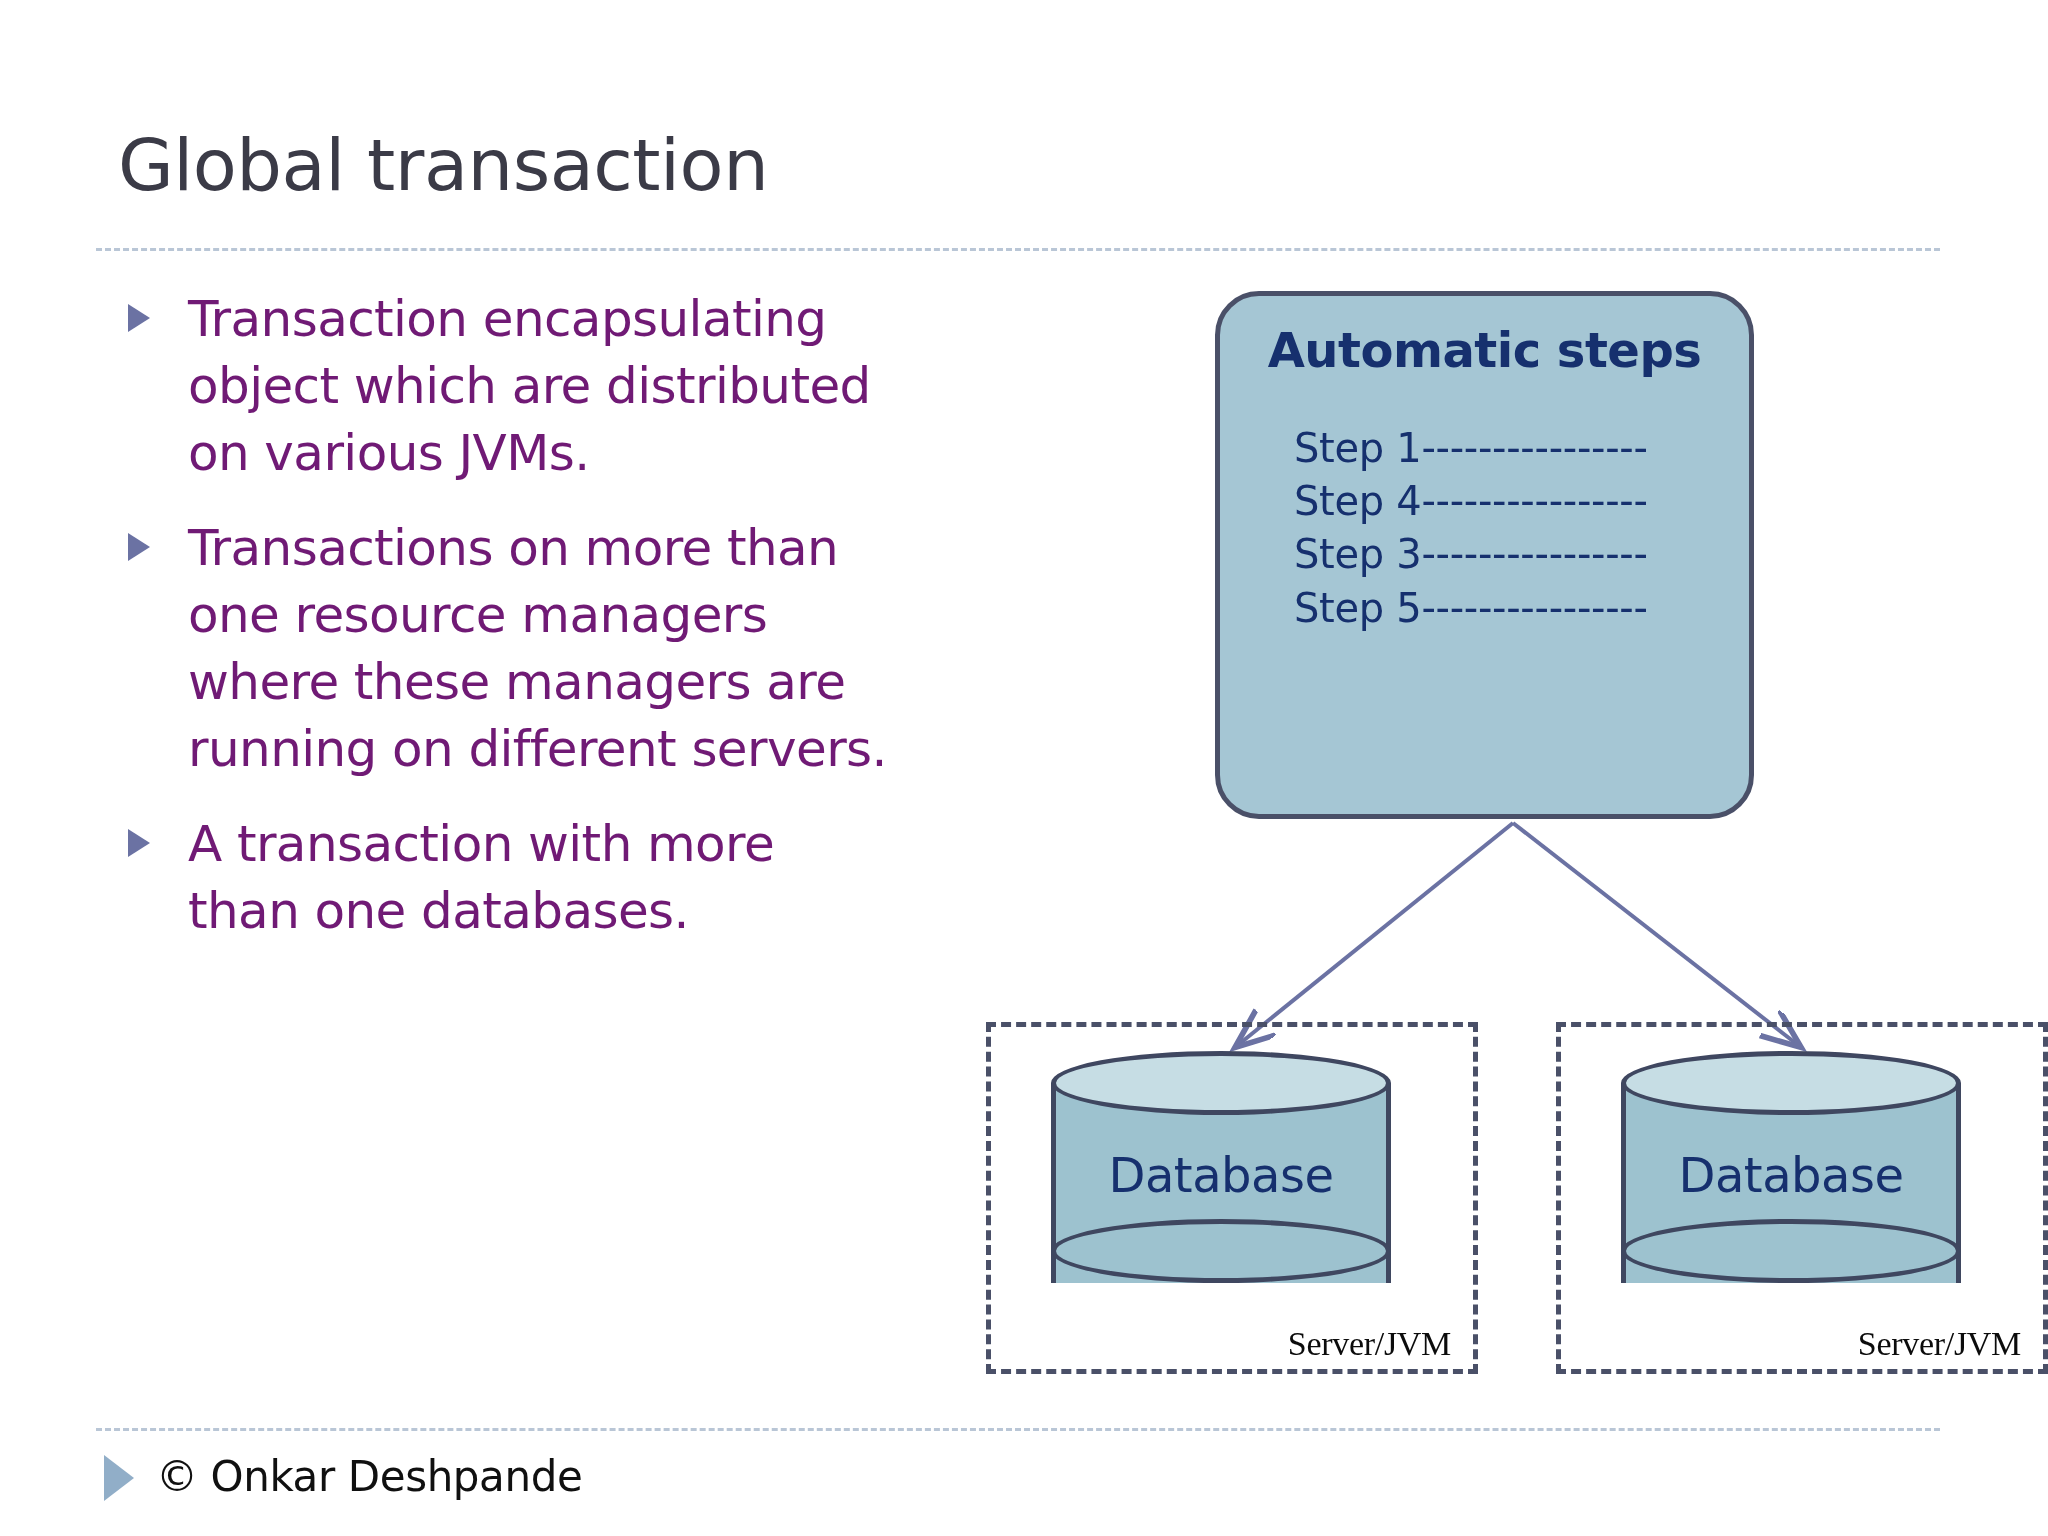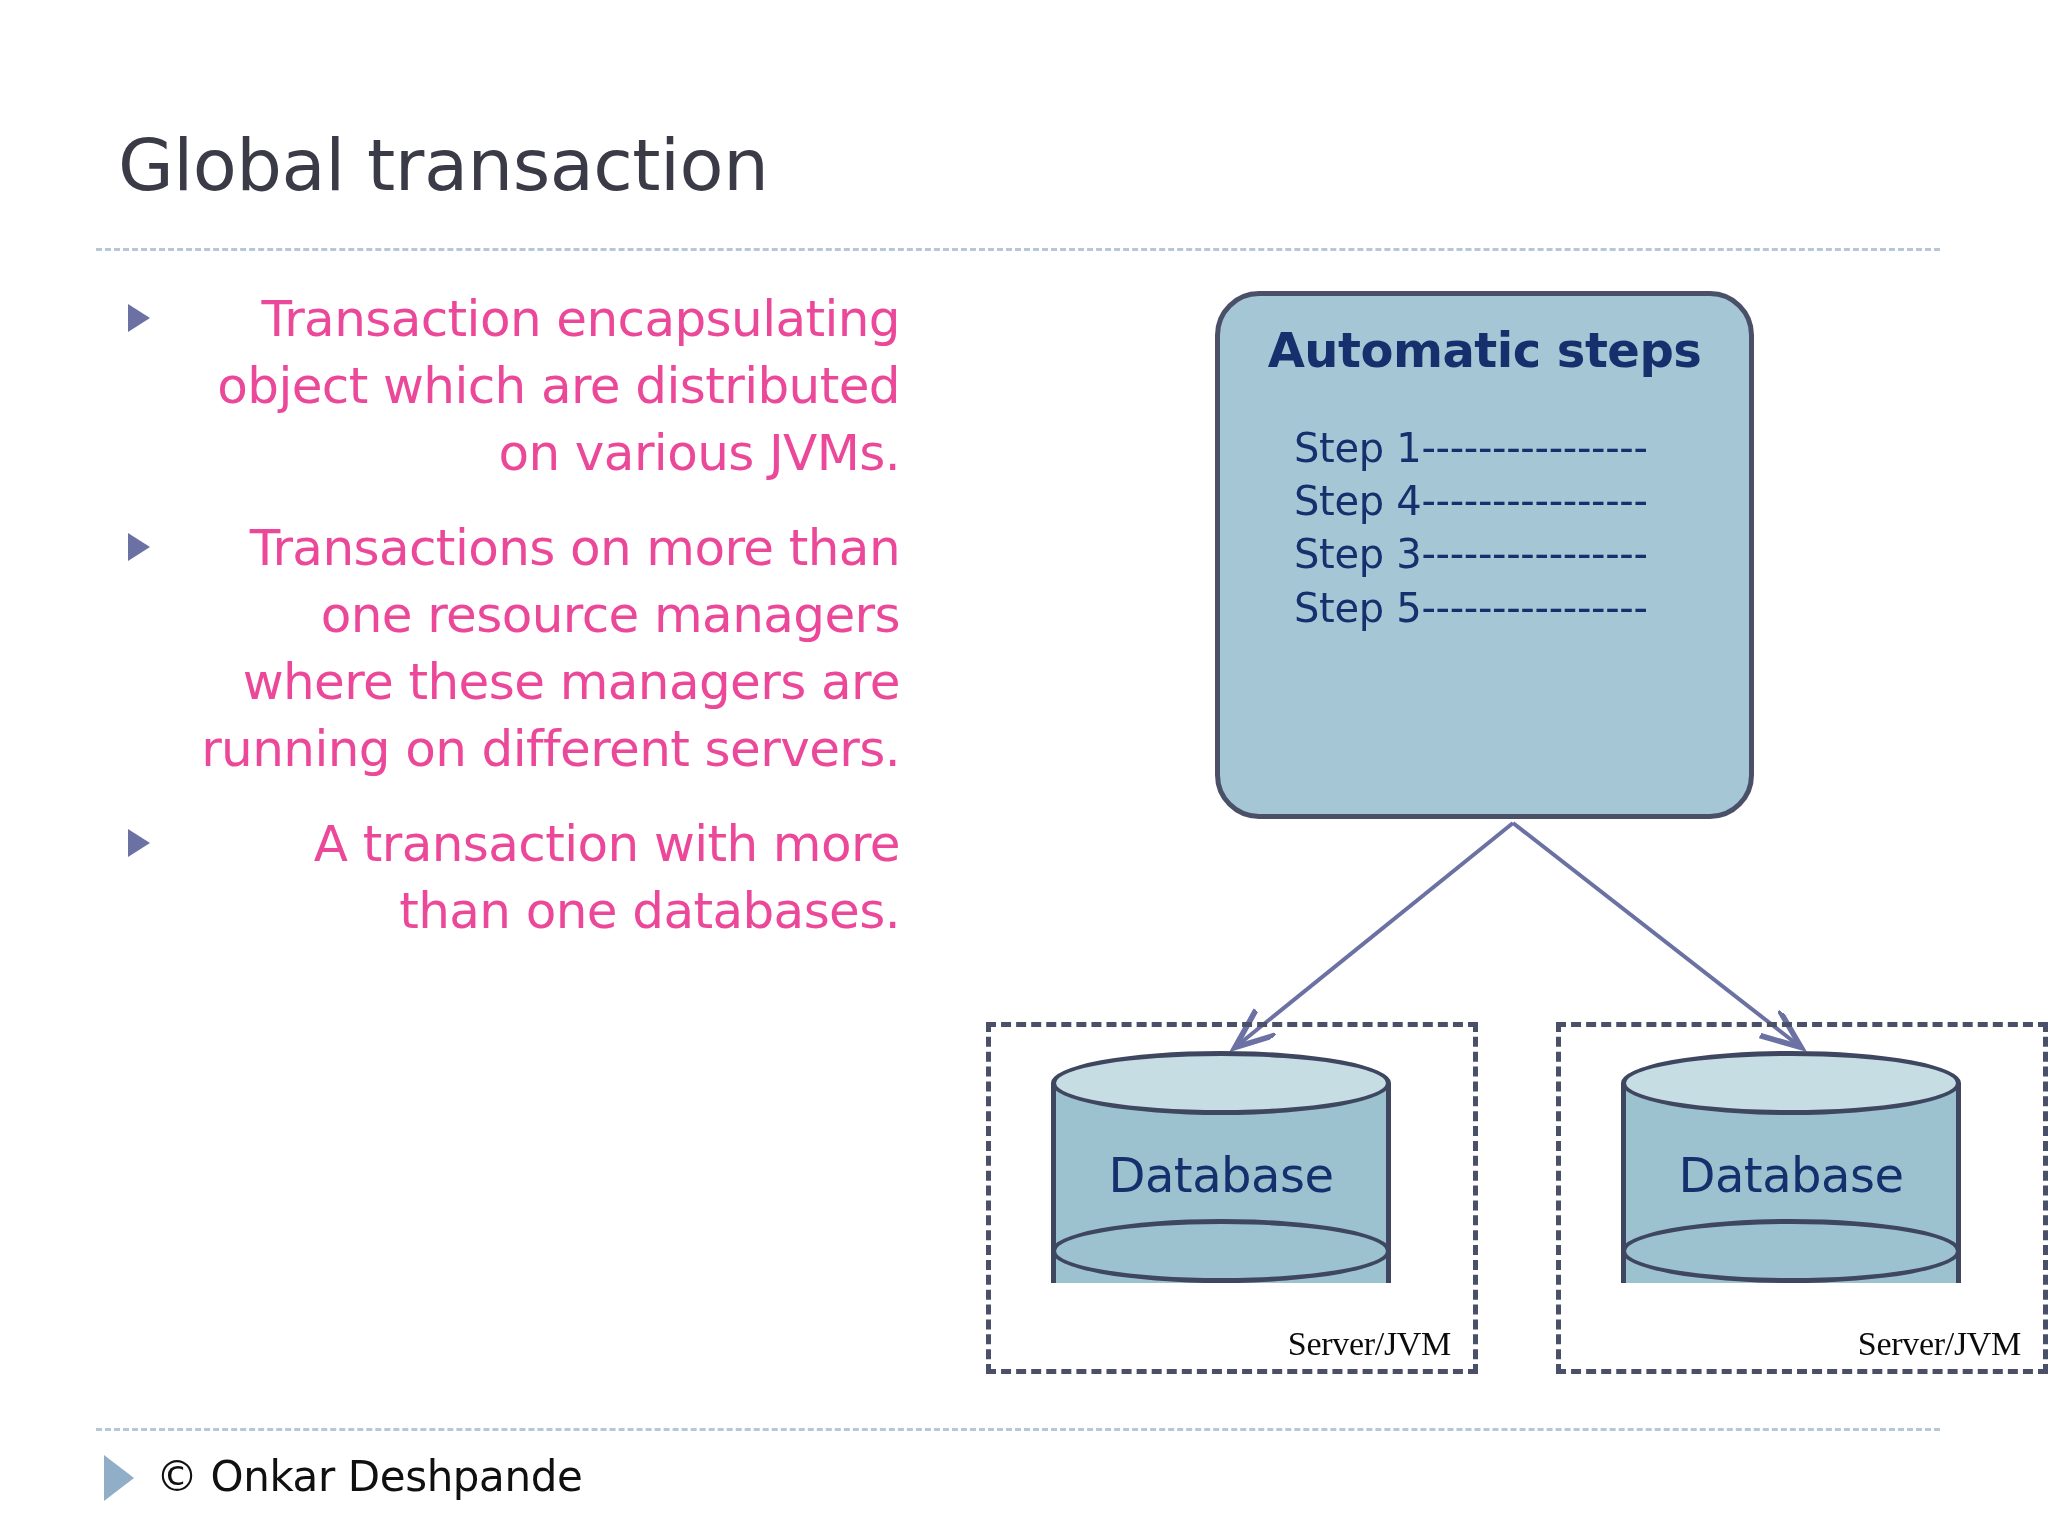--- a/index.html
+++ b/index.html
@@ -60,24 +60,23 @@
     top: 286px;
     width: 780px;
   }
   .bullet {
     position: relative;
     padding-left: 68px;
     margin-bottom: 28px;
     font-family: "DejaVu Sans", sans-serif;
     font-size: 50px;
     line-height: 1.34;
-    color: #ec4899;
+    color: #701a75;
     font-weight: 400;
     letter-spacing: -0.6px;
-    text-align: right;
   }
   .bullet-marker {
     position: absolute;
     left: 8px;
     top: 18px;
     width: 0;
     height: 0;
     border-left: 22px solid #6b72a3;
     border-top: 14px solid transparent;
     border-bottom: 14px solid transparent;

